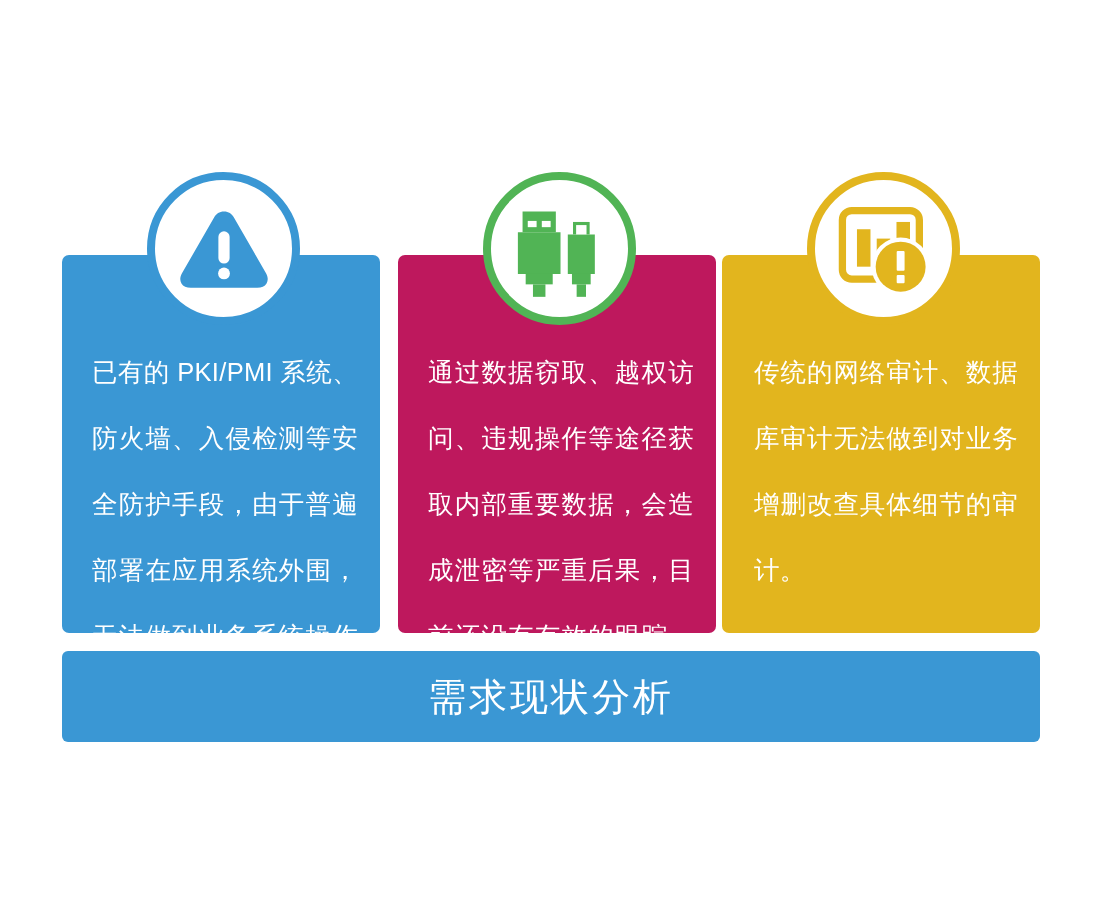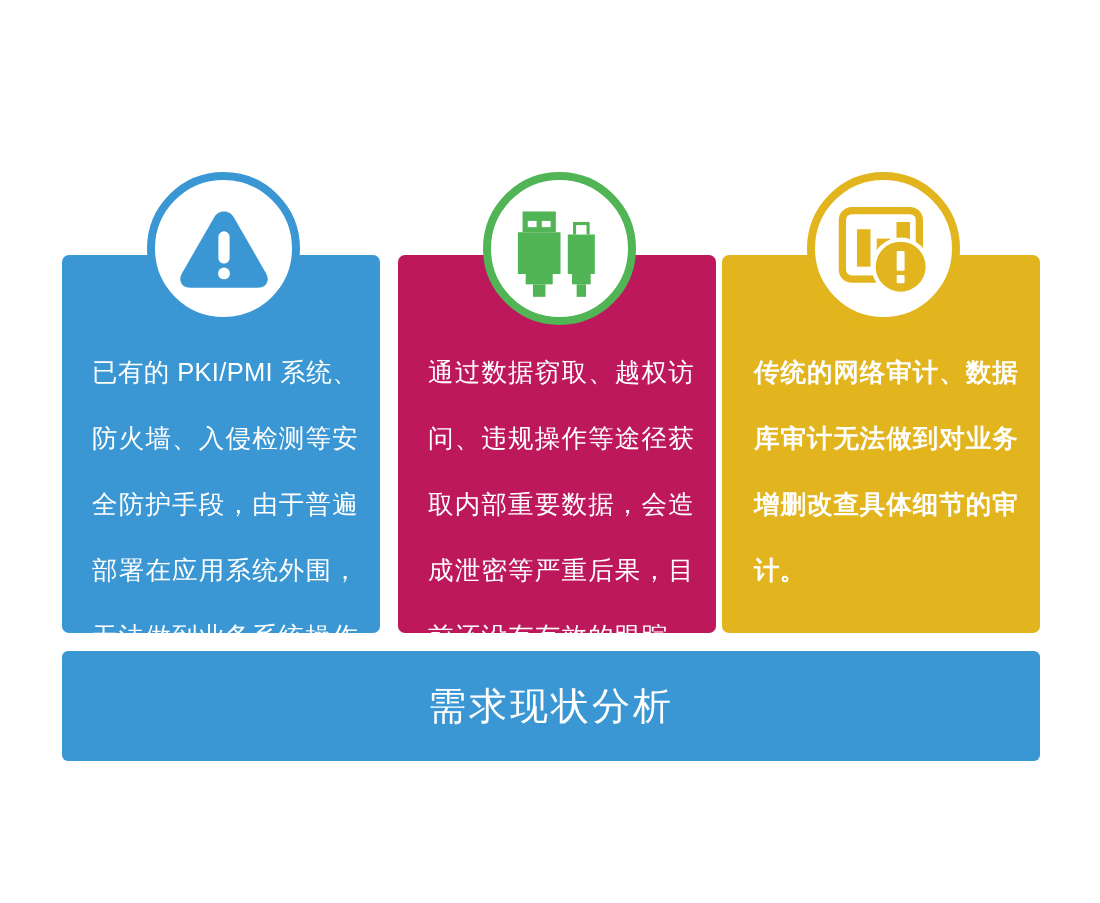--- a/index.html
+++ b/index.html
@@ -38,21 +38,21 @@
     right: 22px;
     top: 84px;
     color: #ffffff;
     font-size: 25.5px;
     line-height: 66px;
     letter-spacing: 0.3px;
     text-align: justify;
     text-justify: inter-character;
     font-weight: 400;
   }
-  .card.yellow .card-text { left: 32px; font-weight: bold; }
+  .card.yellow .card-text { left: 32px; }
 
   
   .icon-circle {
     position: absolute;
     top: 172px;
     width: 153px;
     height: 153px;
     border-radius: 50%;
     background: #ffffff;
     display: flex;
@@ -64,21 +64,21 @@
   .icon-circle.yellow { left: 807px; border: 8px solid #e2b51e; }
 
   .icon-circle svg { display: block; }
 
   
   .banner {
     position: absolute;
     left: 62px;
     top: 651px;
     width: 978px;
-    height: 110px;
+    height: 91px;
     background: #3a97d4;
     border-radius: 6px;
     display: flex;
     align-items: center;
     justify-content: center;
   }
   .banner-title {
     color: #ffffff;
     font-size: 38px;
     letter-spacing: 3px;

